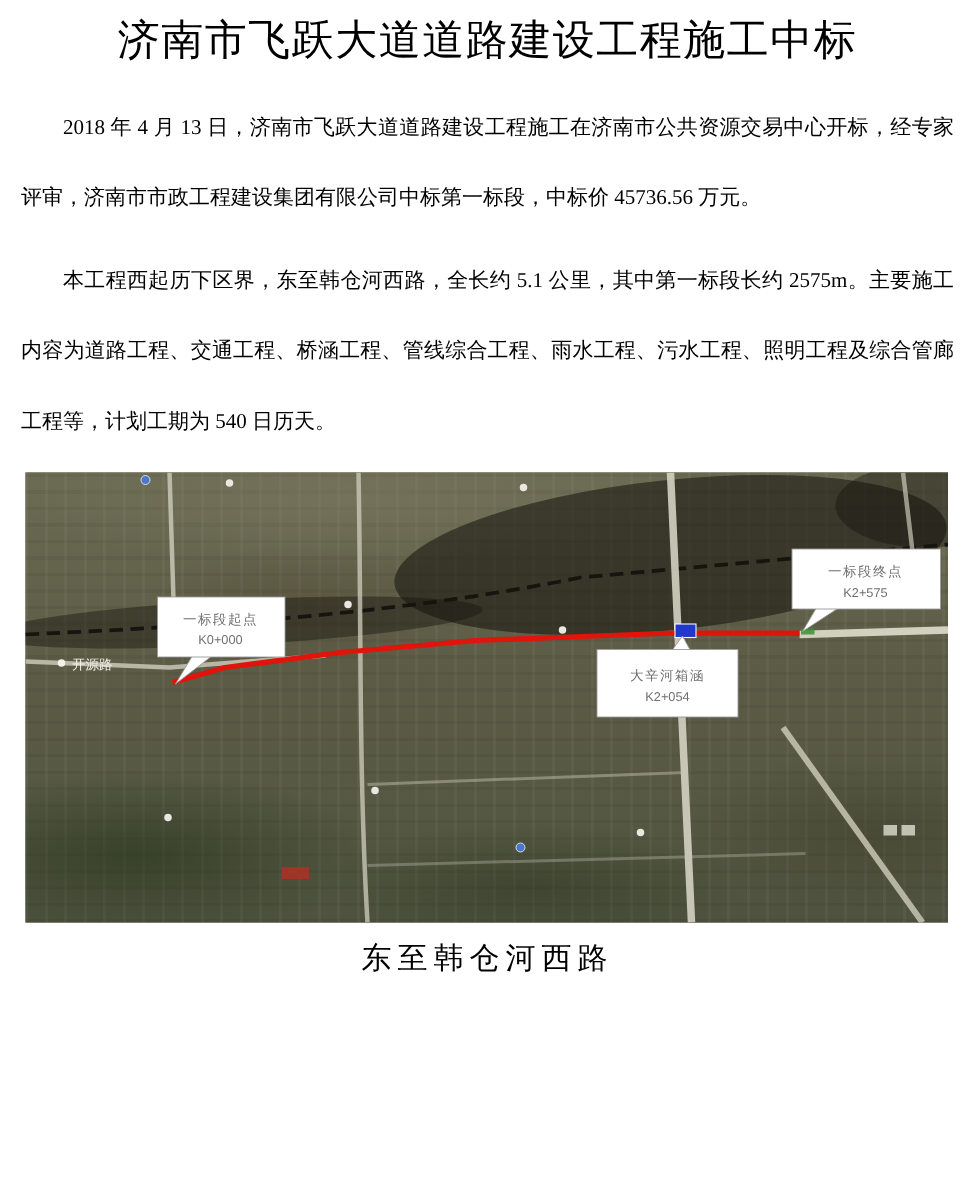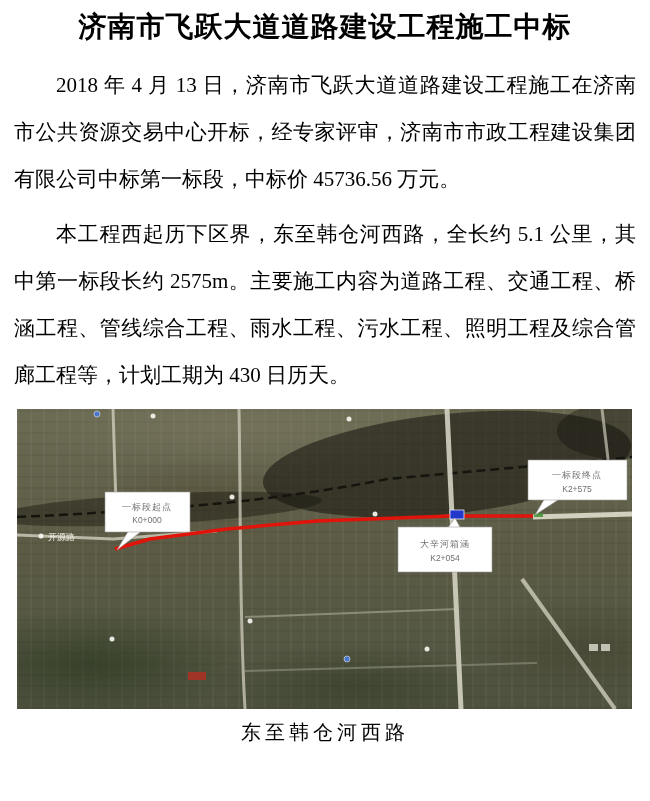--- a/index.html
+++ b/index.html
@@ -1,30 +1,30 @@
 <!DOCTYPE html>
 <html><head>
 <meta charset="utf-8">
 <style>
   html,body{margin:0;padding:0;background:#ffffff;}
   body{width:650px;height:801px;overflow:hidden;font-family:"Liberation Serif", serif;color:#000;}
   .page{width:650px;}
   h1.title{
     margin:10px 8px 18px 8px;
     font-family:"Liberation Sans", sans-serif;
-    font-weight:bold;
+    font-weight:normal;
     font-size:28px;
     line-height:34px;
     text-align:center;
     letter-spacing:1px;
   }
   .content{margin:0 14px;}
   .content p{
     margin:0;
-    font-size:21px;
+    font-size:14px;
     line-height:47px;
     text-align:justify;
     text-indent:2em;
   }
   .content p + p{margin-top:8px;}
   .map{
     position:relative;
     width:615px;height:300px;
     margin:10px 0 0 17px;
     background-color:#5e5d47;
@@ -50,21 +50,21 @@
 </style>
 </head>
 <body>
 
 <div class="page">
 
   <h1 class="title">济南市飞跃大道道路建设工程施工中标</h1>
 
   <div class="content">
     <p>2018 年 4 月 13 日，济南市飞跃大道道路建设工程施工在济南市公共资源交易中心开标，经专家评审，济南市市政工程建设集团有限公司中标第一标段，中标价 45736.56 万元。</p>
-    <p>本工程西起历下区界，东至韩仓河西路，全长约 5.1 公里，其中第一标段长约 2575m。主要施工内容为道路工程、交通工程、桥涵工程、管线综合工程、雨水工程、污水工程、照明工程及综合管廊工程等，计划工期为 430 日历天。</p>
+    <p>本工程西起历下区界，东至韩仓河西路，全长约 5.1 公里，其中第一标段长约 2575m。主要施工内容为道路工程、交通工程、桥涵工程、管线综合工程、雨水工程、污水工程、照明工程及综合管廊工程等，计划工期为 540 日历天。</p>
   </div>
 
   <div class="map">
     <svg width="615" height="300" viewBox="0 0 615 300">
 
       <ellipse cx="430" cy="55" rx="185" ry="50" fill="rgba(20,18,12,0.55)" transform="rotate(-6 430 55)"></ellipse>
       <ellipse cx="140" cy="100" rx="165" ry="15" fill="rgba(25,22,15,0.45)" transform="rotate(-3 140 100)"></ellipse>
       <ellipse cx="600" cy="22" rx="60" ry="28" fill="rgba(20,18,12,0.40)"></ellipse>
 
       <path d="M0,108 C150,101 260,92 370,70 L615,48" fill="none" stroke="#16140e" stroke-width="2.5" stroke-dasharray="9 5"></path>

